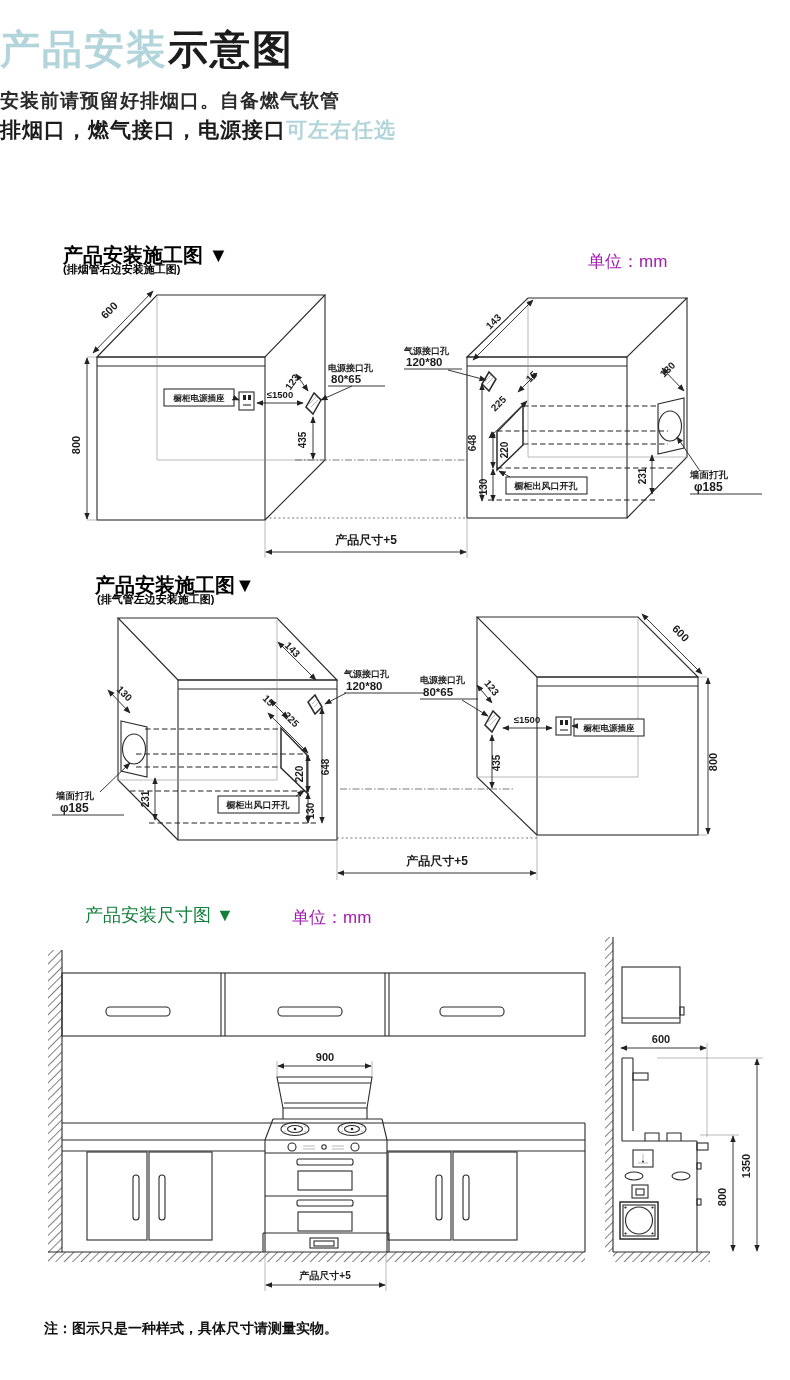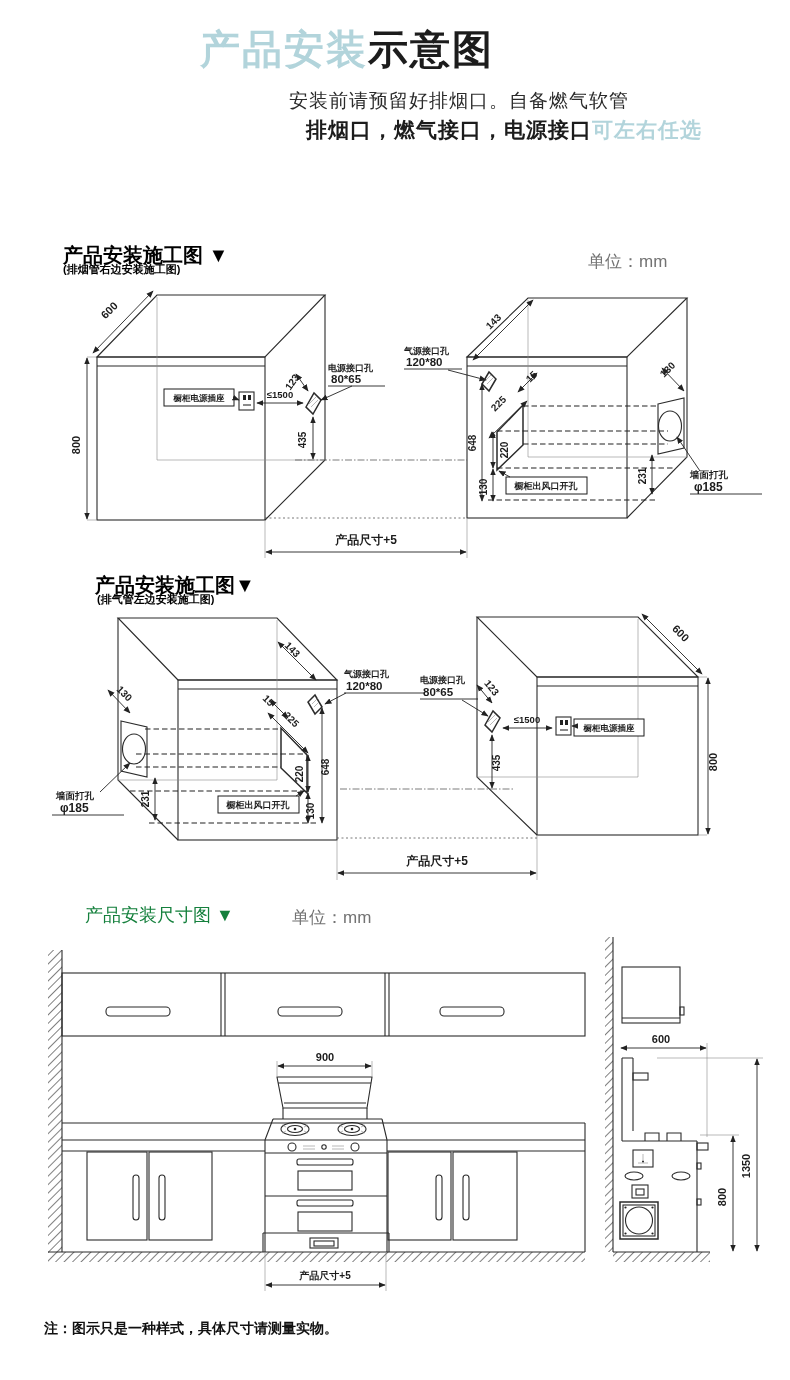--- a/index.html
+++ b/index.html
@@ -1,24 +1,24 @@
 <!DOCTYPE html>
 <html><head>
 <meta charset="utf-8">
 <style>
   html,body{margin:0;padding:0;background:#ffffff;}
   body{width:790px;height:1380px;position:relative;font-family:"Liberation Sans","DejaVu Sans",sans-serif;color:#1c1c1c;overflow:hidden;}
   .abs{position:absolute;}
-  .title-row{top:22px;left:0;width:694px;text-align:center;font-size:40px;font-weight:bold;letter-spacing:2px;white-space:nowrap;}
+  .title-row{top:22px;left:0;width:694px;text-align:left;font-size:40px;font-weight:bold;letter-spacing:2px;white-space:nowrap;}
   .accent{color:#b2d4db;}
-  .sub1{top:88px;left:0;width:629px;text-align:right;font-size:19px;font-weight:normal;color:#2b2b2b;letter-spacing:1px;}
-  .sub2{top:116px;left:0;width:702px;text-align:right;font-size:21px;font-weight:bold;color:#1c1c1c;letter-spacing:1px;}
+  .sub1{top:88px;left:0;width:629px;text-align:left;font-size:19px;font-weight:bold;color:#2b2b2b;letter-spacing:1px;}
+  .sub2{top:116px;left:0;width:702px;text-align:left;font-size:21px;font-weight:bold;color:#1c1c1c;letter-spacing:1px;}
   .sec-title{font-size:20px;font-weight:bold;color:#000;white-space:nowrap;}
   .sec-sub{font-size:11px;font-weight:bold;color:#000;white-space:nowrap;}
-  .unit{font-size:17px;color:#737373;white-space:nowrap;}
+  .unit{font-size:17px;color:#a21caf;white-space:nowrap;}
   .sec3-title{font-size:18px;font-weight:normal;color:#15803d;white-space:nowrap;}
   .footnote{top:1320px;left:44px;font-size:14px;font-weight:bold;color:#111;white-space:nowrap;}
   svg{position:absolute;left:0;}
   svg text{font-family:"Liberation Sans","DejaVu Sans",sans-serif;font-weight:bold;fill:#1c1c1c;}
   .ln{stroke:#2b2b2b;stroke-width:1.1;fill:none;}
   .ln2{stroke:#2b2b2b;stroke-width:1.5;fill:none;}
   .thin{stroke:#8a8a8a;stroke-width:0.6;fill:none;}
   .dim{stroke:#222;stroke-width:0.9;fill:none;}
   .dash{stroke:#222;stroke-width:1.2;fill:none;stroke-dasharray:5.5 3;}
   .dashdot{stroke:#444;stroke-width:0.7;fill:none;stroke-dasharray:7 2 1.5 2;}

